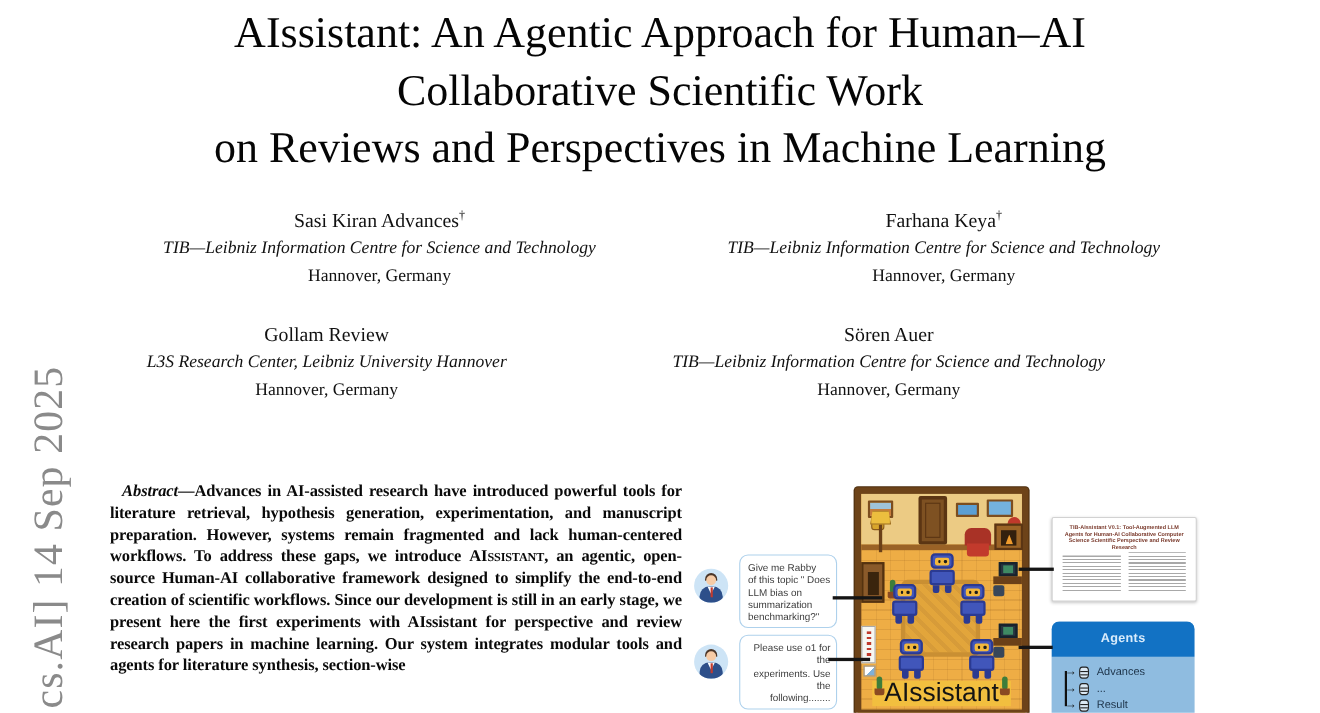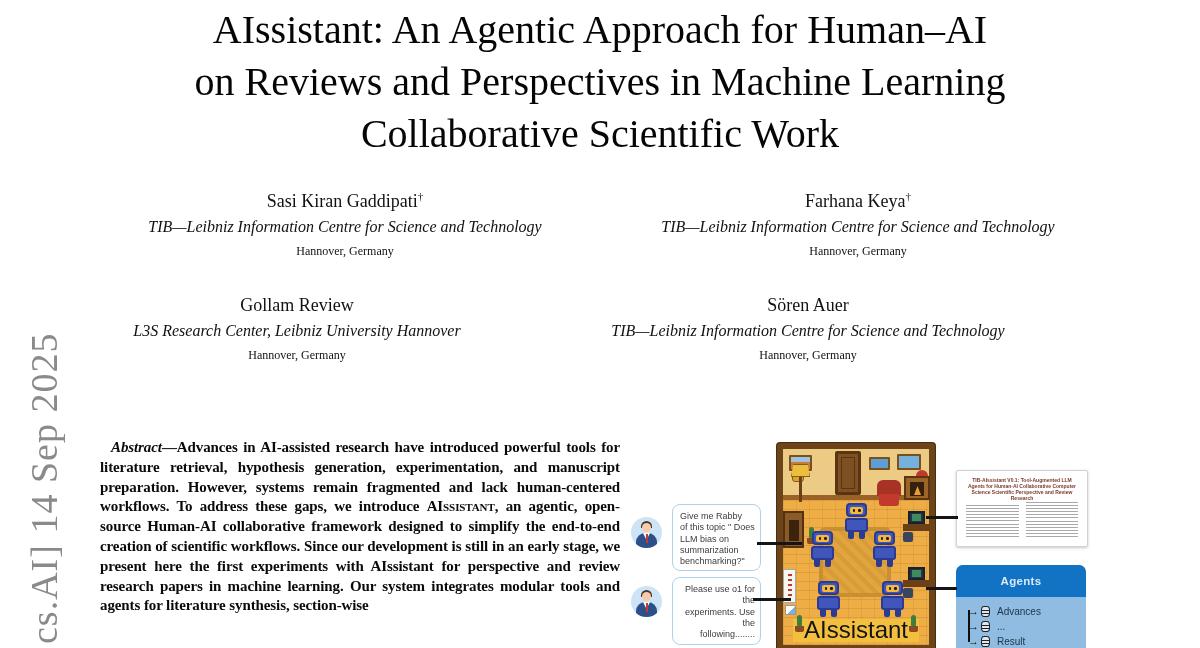--- a/index.html
+++ b/index.html
@@ -13,21 +13,21 @@
     font-size:38px; color:var(--sidebar_gray); letter-spacing:1px; white-space:nowrap; }
 
   
   .title-wrap { position:absolute; left:0; top:4px; width:1200px; text-align:center;
     font-size:40px; line-height:52px; color:#050505; }
 
   
   .author-block { position:absolute; width:520px; text-align:center; color:#111; }
   .author-block .name { font-size:18px; line-height:25px; }
   .author-block .affil { font-size:16px; font-style:italic; line-height:25px; }
-  .author-block .loc { font-size:12px; line-height:25px; }
+  .author-block .loc { font-size:16px; line-height:25px; }
   .author-block sup { font-size:11px; }
 
   
   .abstract { position:absolute; left:100px; top:438px; width:520px;
     font-size:15px; font-weight:bold; line-height:19.8px; color:#0a0a0a;
     text-align:justify; text-indent:11px; letter-spacing:-0.1px; }
   .abstract .ab-label { font-style:italic; }
   .abstract .sc { font-variant:small-caps; }
 
   
@@ -170,26 +170,26 @@
   .agents .db:before { top:3px; } .agents .db:after { top:6px; }
   .agents .alabel { margin-left:7px; font-size:10px; color:#1d3349; font-weight:500; }
 </style>
 </head>
 <body>
 
 <div class="arxiv-side">cs.AI] 14 Sep 2025</div>
 
 <div class="title-wrap">
   <div>AIssistant: An Agentic Approach for Human–AI</div>
+  <div>Collaborative Scientific Work</div>
   <div>on Reviews and Perspectives in Machine Learning</div>
-  <div>Collaborative Scientific Work</div>
 </div>
 
 <div class="author-block" style="left:85px; top:184px;">
-  <div class="name"><span>Sasi Kiran Gaddipati</span><sup>†</sup></div>
+  <div class="name"><span>Sasi Kiran Advances</span><sup>†</sup></div>
   <div class="affil">TIB—Leibniz Information Centre for Science and Technology</div>
   <div class="loc">Hannover, Germany</div>
 </div>
 <div class="author-block" style="left:598px; top:184px;">
   <div class="name"><span>Farhana Keya</span><sup>†</sup></div>
   <div class="affil">TIB—Leibniz Information Centre for Science and Technology</div>
   <div class="loc">Hannover, Germany</div>
 </div>
 <div class="author-block" style="left:37px; top:288px;">
   <div class="name"><span>Gollam Review</span><sup></sup></div>

